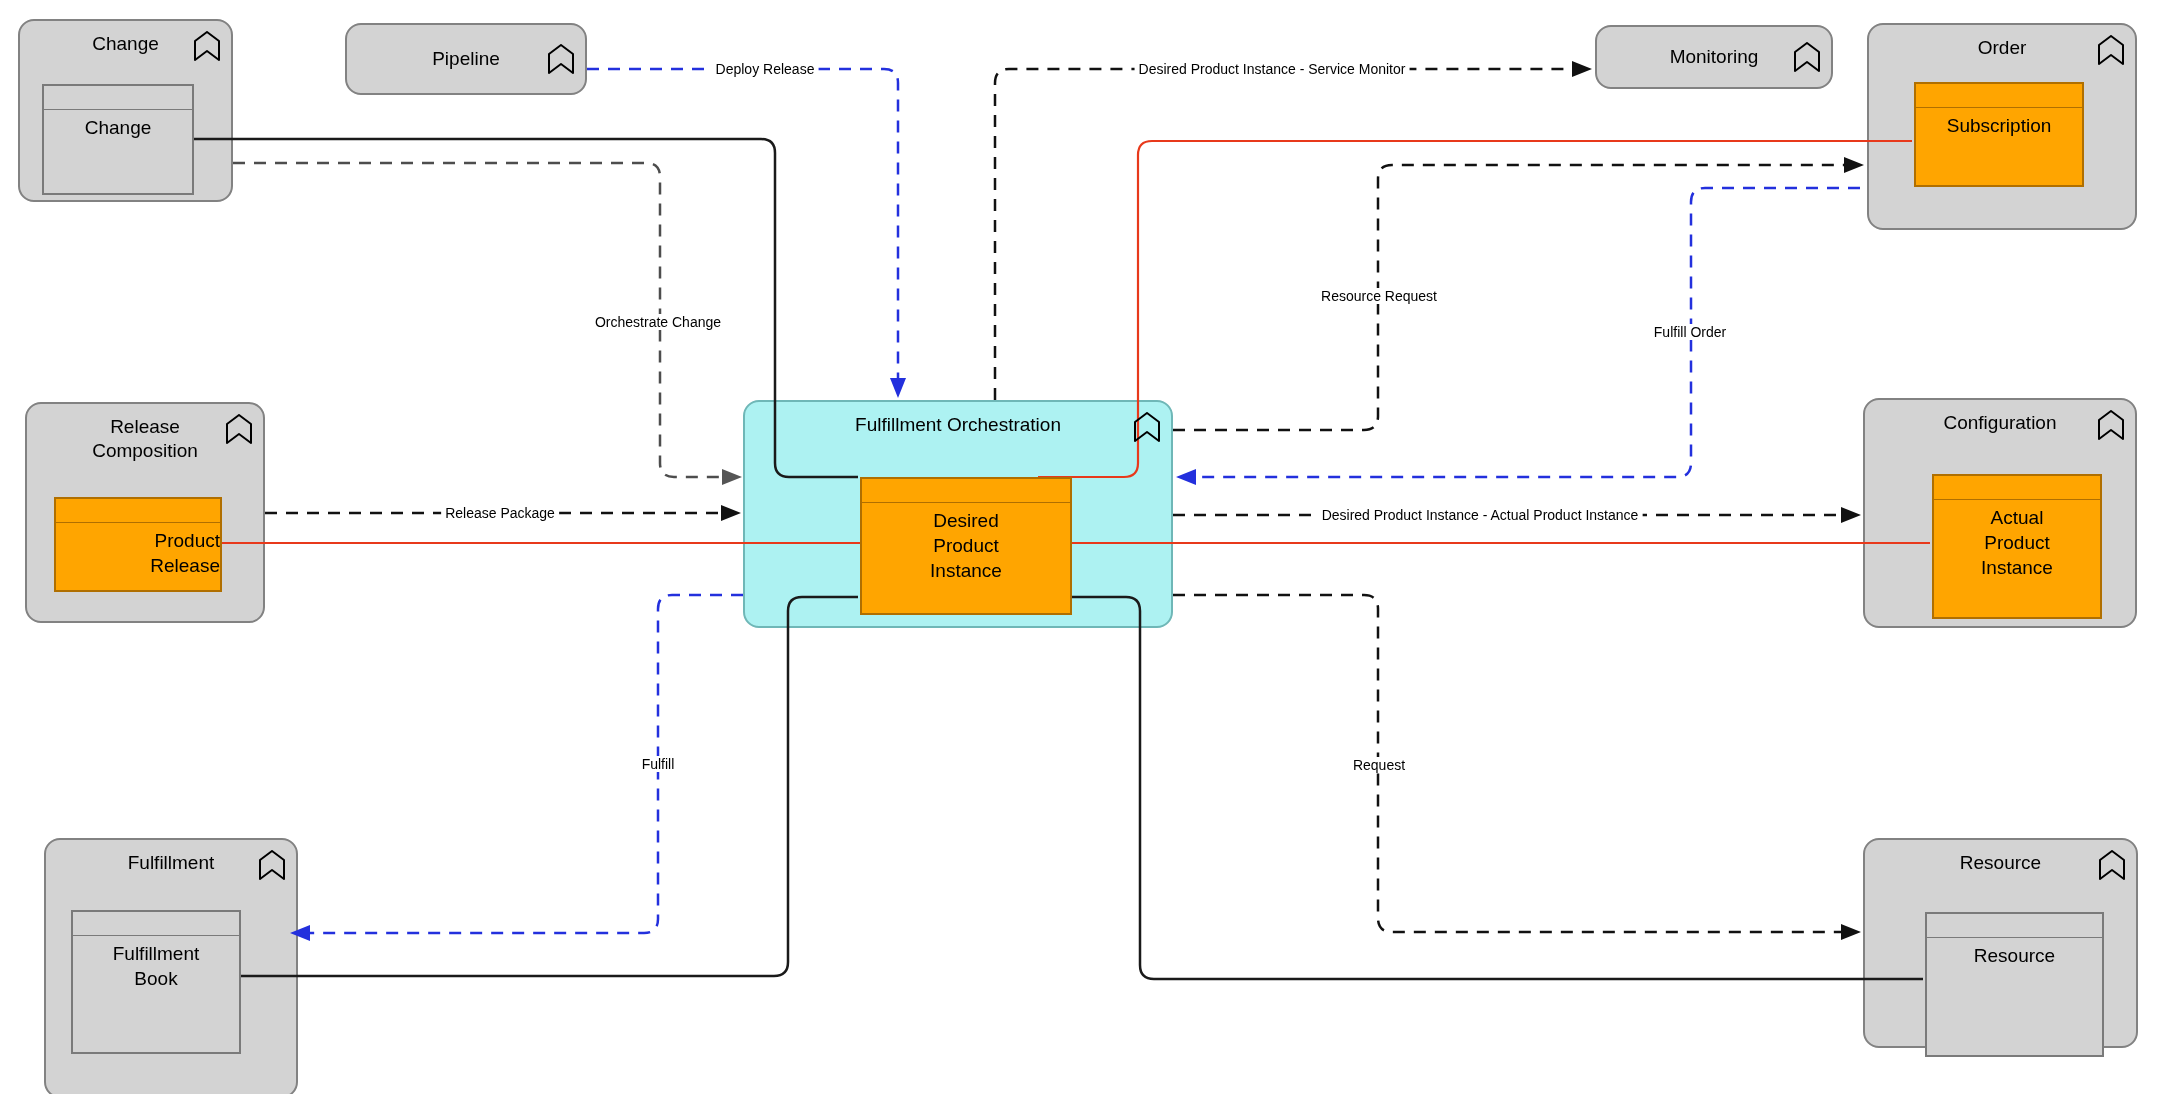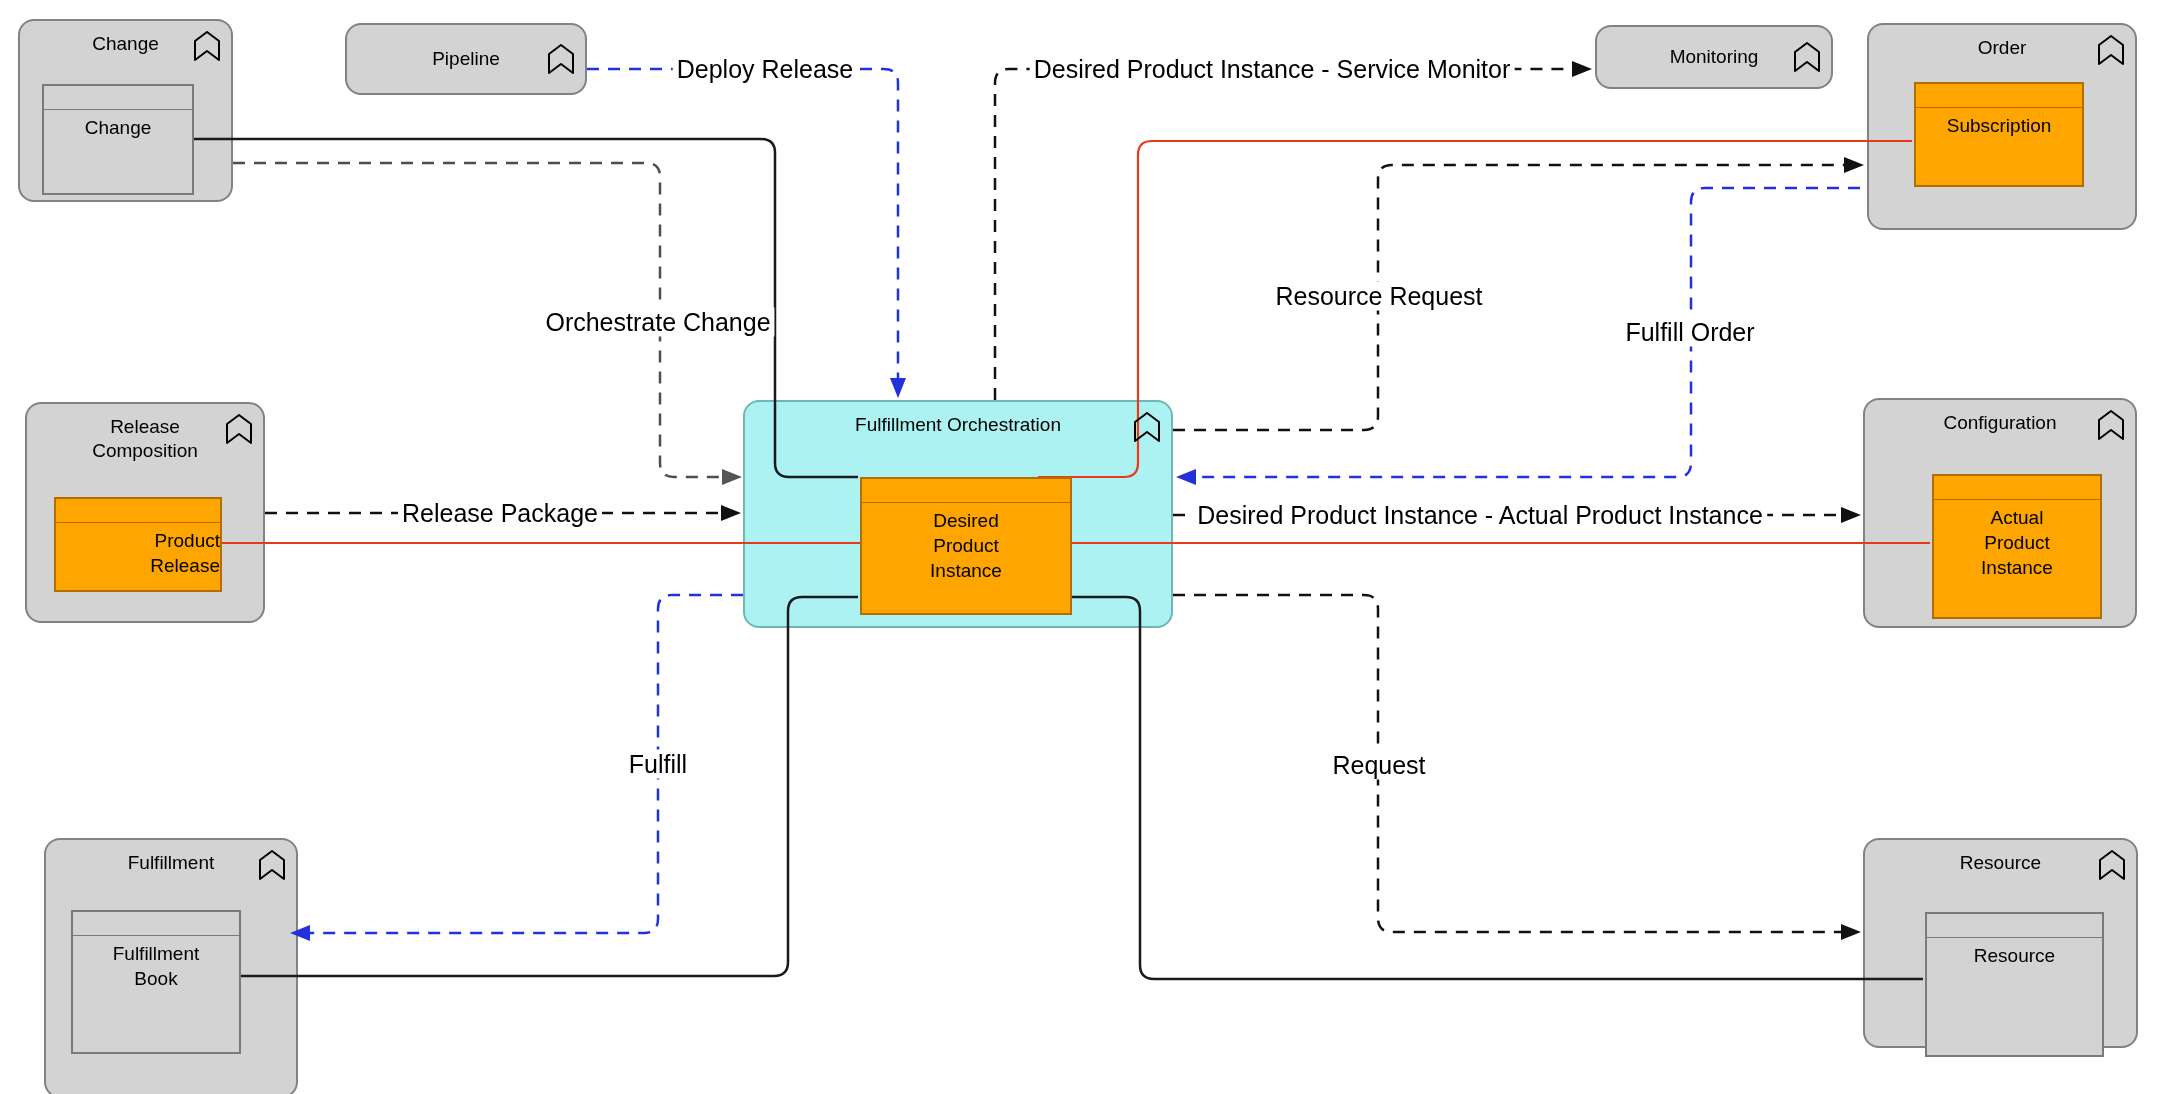--- a/index.html
+++ b/index.html
@@ -45,21 +45,21 @@
   .ln-black { stroke:var(--black-line); stroke-width:2.5; }
   .ln-red   { stroke:var(--red-line);   stroke-width:2.2; }
   .ln-dash-black { stroke:#111; stroke-width:2.5; stroke-dasharray:12 9; }
   .ln-dash-grey  { stroke:var(--grey-line); stroke-width:2.5; stroke-dasharray:12 9; }
   .ln-dash-blue  { stroke:var(--blue-line); stroke-width:2.5; stroke-dasharray:12 9; }
   .ah-black { fill:#111; } .ah-grey { fill:#555; } .ah-blue { fill:var(--blue-line); }
 
   
   .conn-label {
     position:absolute; z-index:4; transform:translate(-50%,-50%);
-    background:#fff; padding:0 4px; font-size:25px; white-space:nowrap;
+    background:#fff; padding:0 4px; font-size:14px; white-space:nowrap;
   }
 </style>
 </head>
 <body>
 
 <div id="canvas">
 
   <div class="group" style="left:18px;top:19px;width:215px;height:183px;">
     <div class="group-title">Change</div>
     <svg class="chevron" width="26" height="30" viewBox="0 0 26 30">

